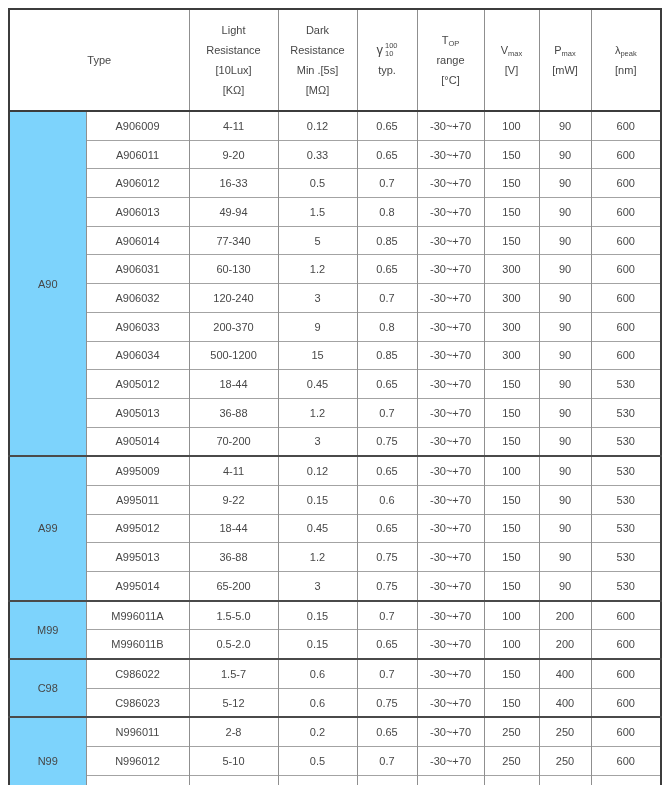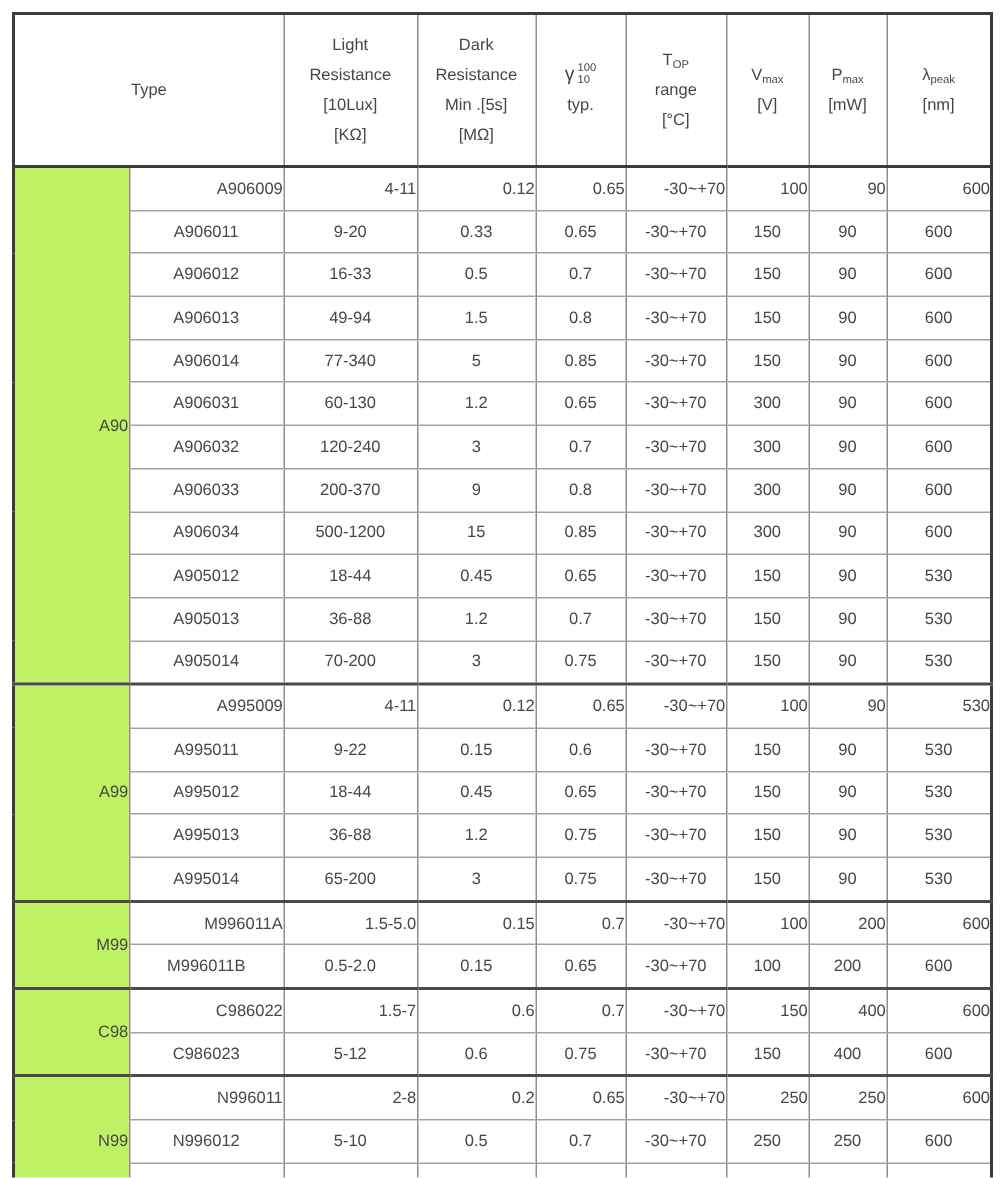--- a/index.html
+++ b/index.html
@@ -36,24 +36,23 @@
     height: 100px;
     border-bottom: 2px solid #3c3c3c;
     line-height: 20px;
   }
   tbody td {
     height: 27.7px;
     border-top: 1px solid #a3a3a3;
   }
   tbody tr.group-start td {
     border-top: 2px solid #4a4a4a;
-    text-align: right;
   }
   td.group-cell {
-    background: #bef264;
+    background: #7dd3fc;
   }
   sub.sm {
     font-size: 7.5px;
     vertical-align: -2px;
     line-height: 0;
   }
   .gamma-wrap {
     display: inline-flex;
     align-items: center;
     line-height: 13px;

